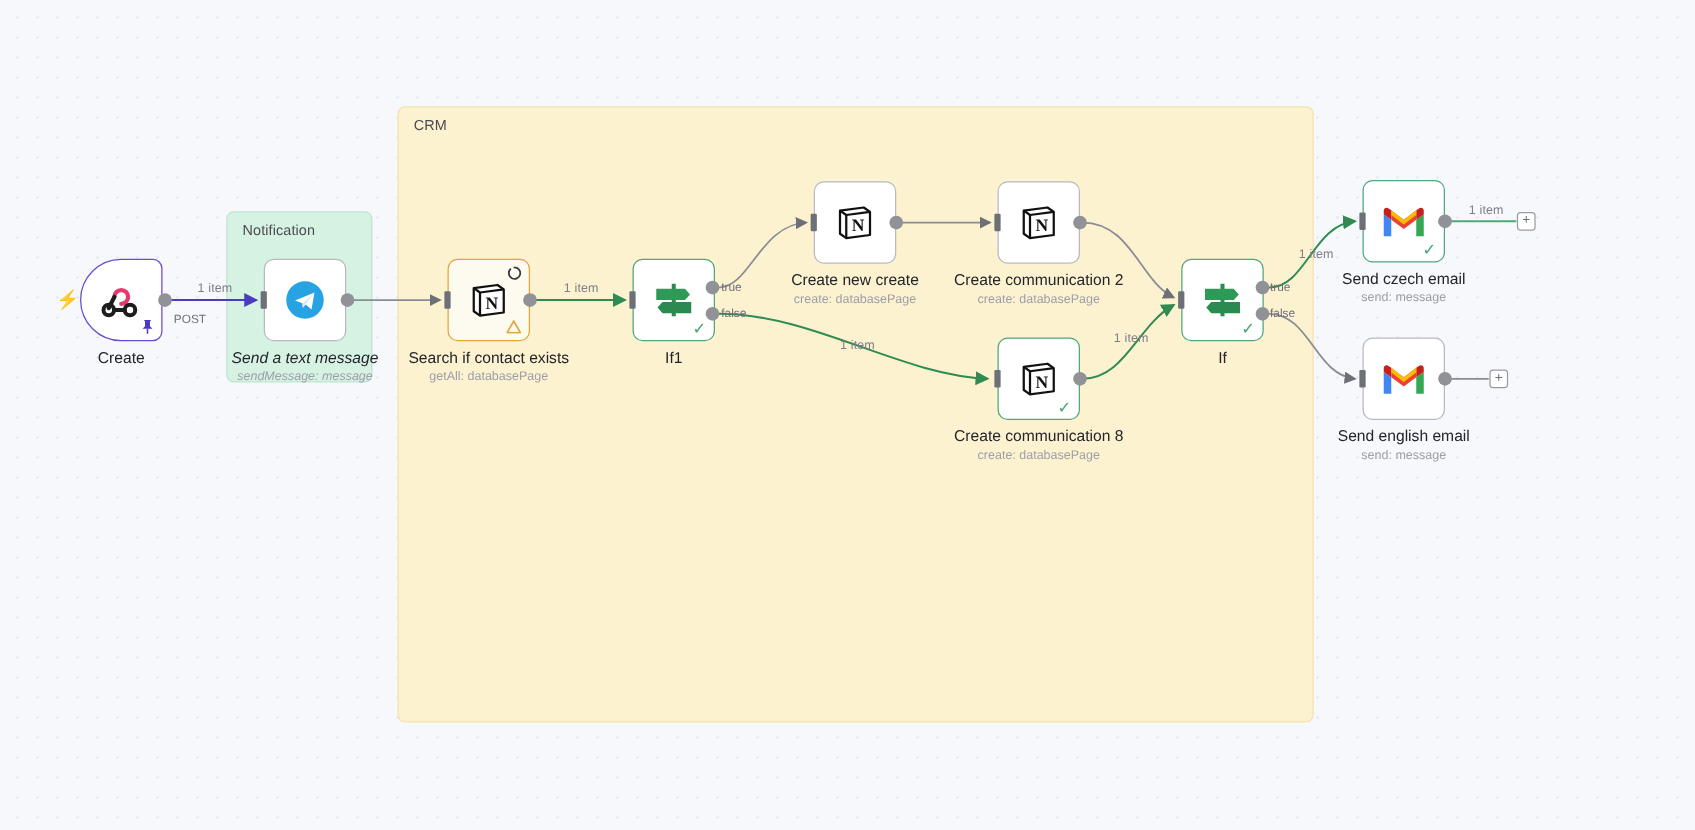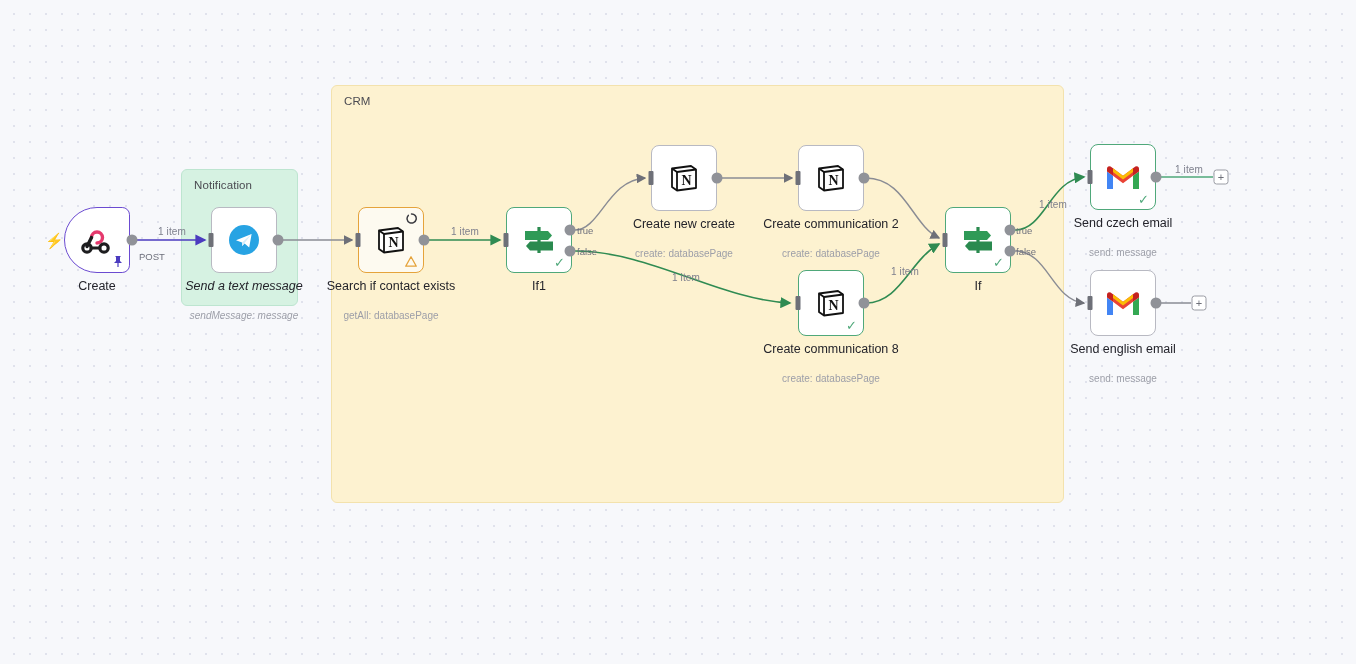--- a/index.html
+++ b/index.html
@@ -30,22 +30,22 @@
   .sticky-label {
     position: absolute;
     top: 9px;
     left: 12px;
     font-size: 11.5px;
     color: #4b4b52;
     letter-spacing: .1px;
     white-space: nowrap;
   }
   .sticky-crm {
-    left: 331px; top: 85px;
-    width: 733px; height: 418px;
+    left: 318px; top: 85px;
+    width: 733px; height: 493px;
     background: #fdf2d0;
     border: 1px solid #f3e2ad;
   }
   .sticky-notification {
     left: 181px; top: 169px;
     width: 117px; height: 137px;
     background: #d6f2e2;
     border: 1px solid #bde5d0;
   }
   .sticky-emailling {
@@ -110,21 +110,21 @@
   }
   .node-title {
     font-size: 12.5px;
     color: #24242b;
     line-height: 15px;
   }
   .node-sub {
     font-size: 10px;
     color: #9c9ea8;
     line-height: 14px;
-    margin-top: 15px;
+    margin-top: 1px;
   }
 
   
   .mark-check {
     position: absolute;
     right: 6px; bottom: 3px;
     color: #4fa87a;
     font-size: 13px;
     line-height: 1;
   }

